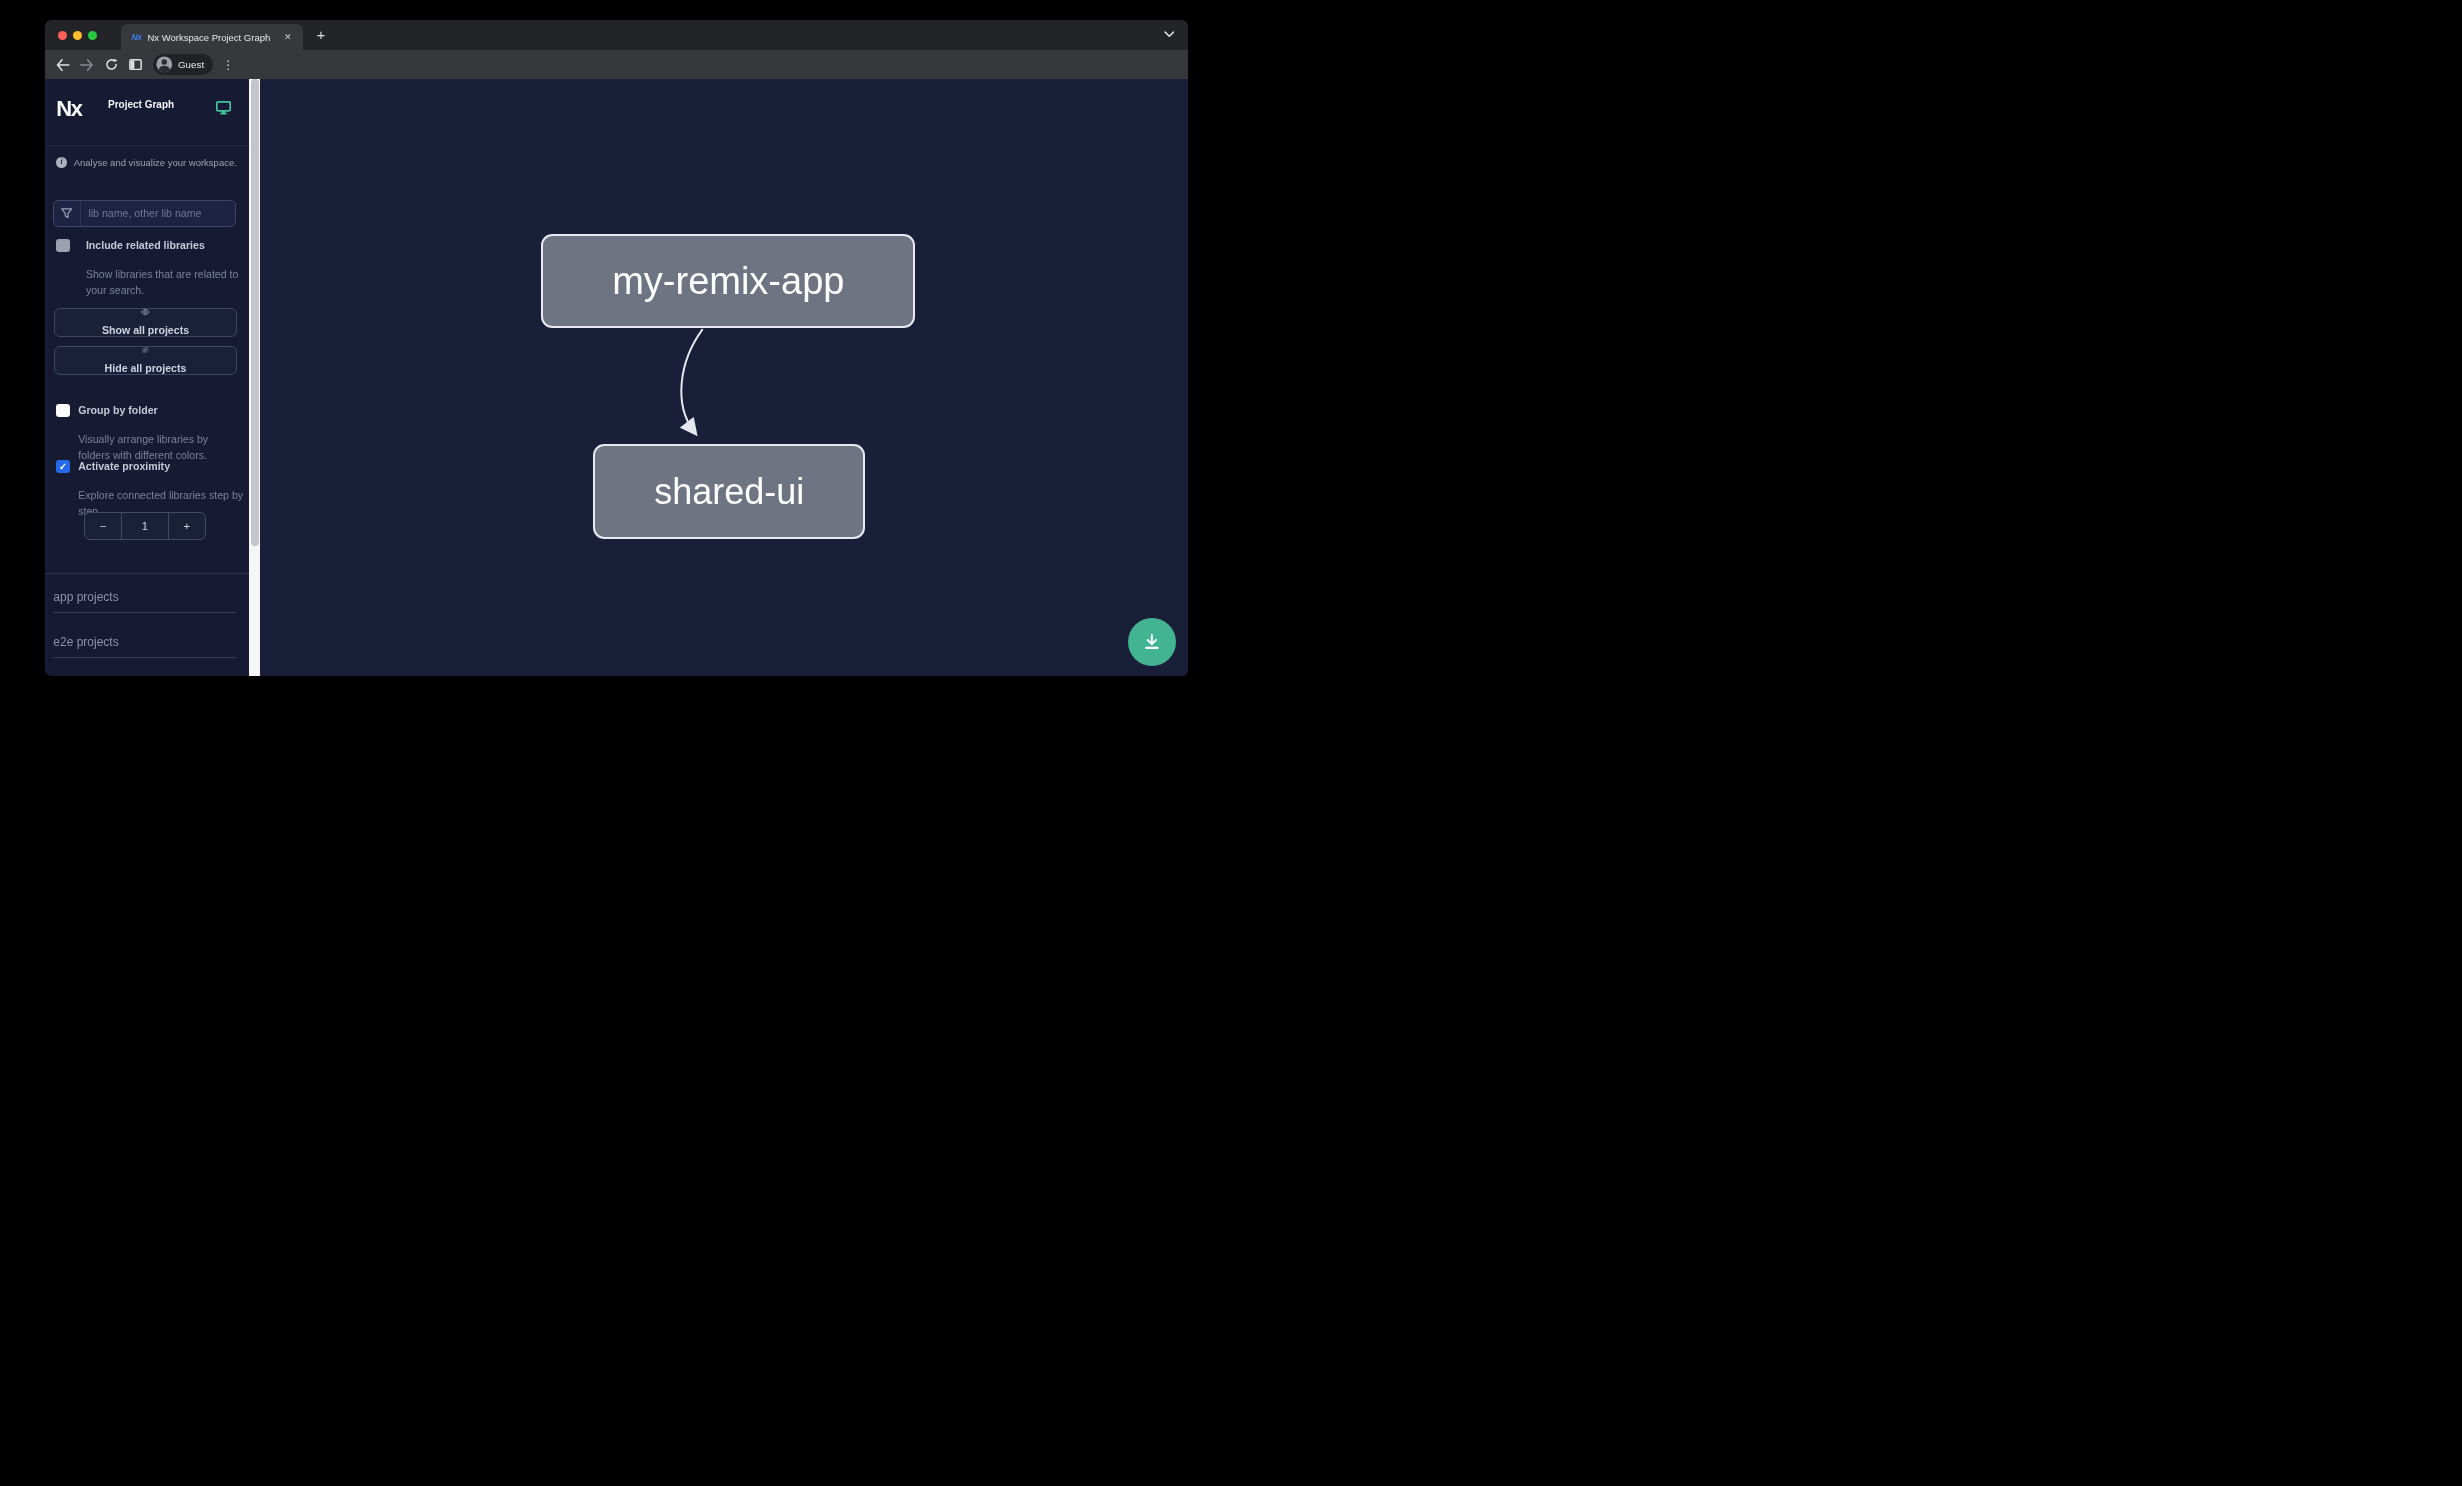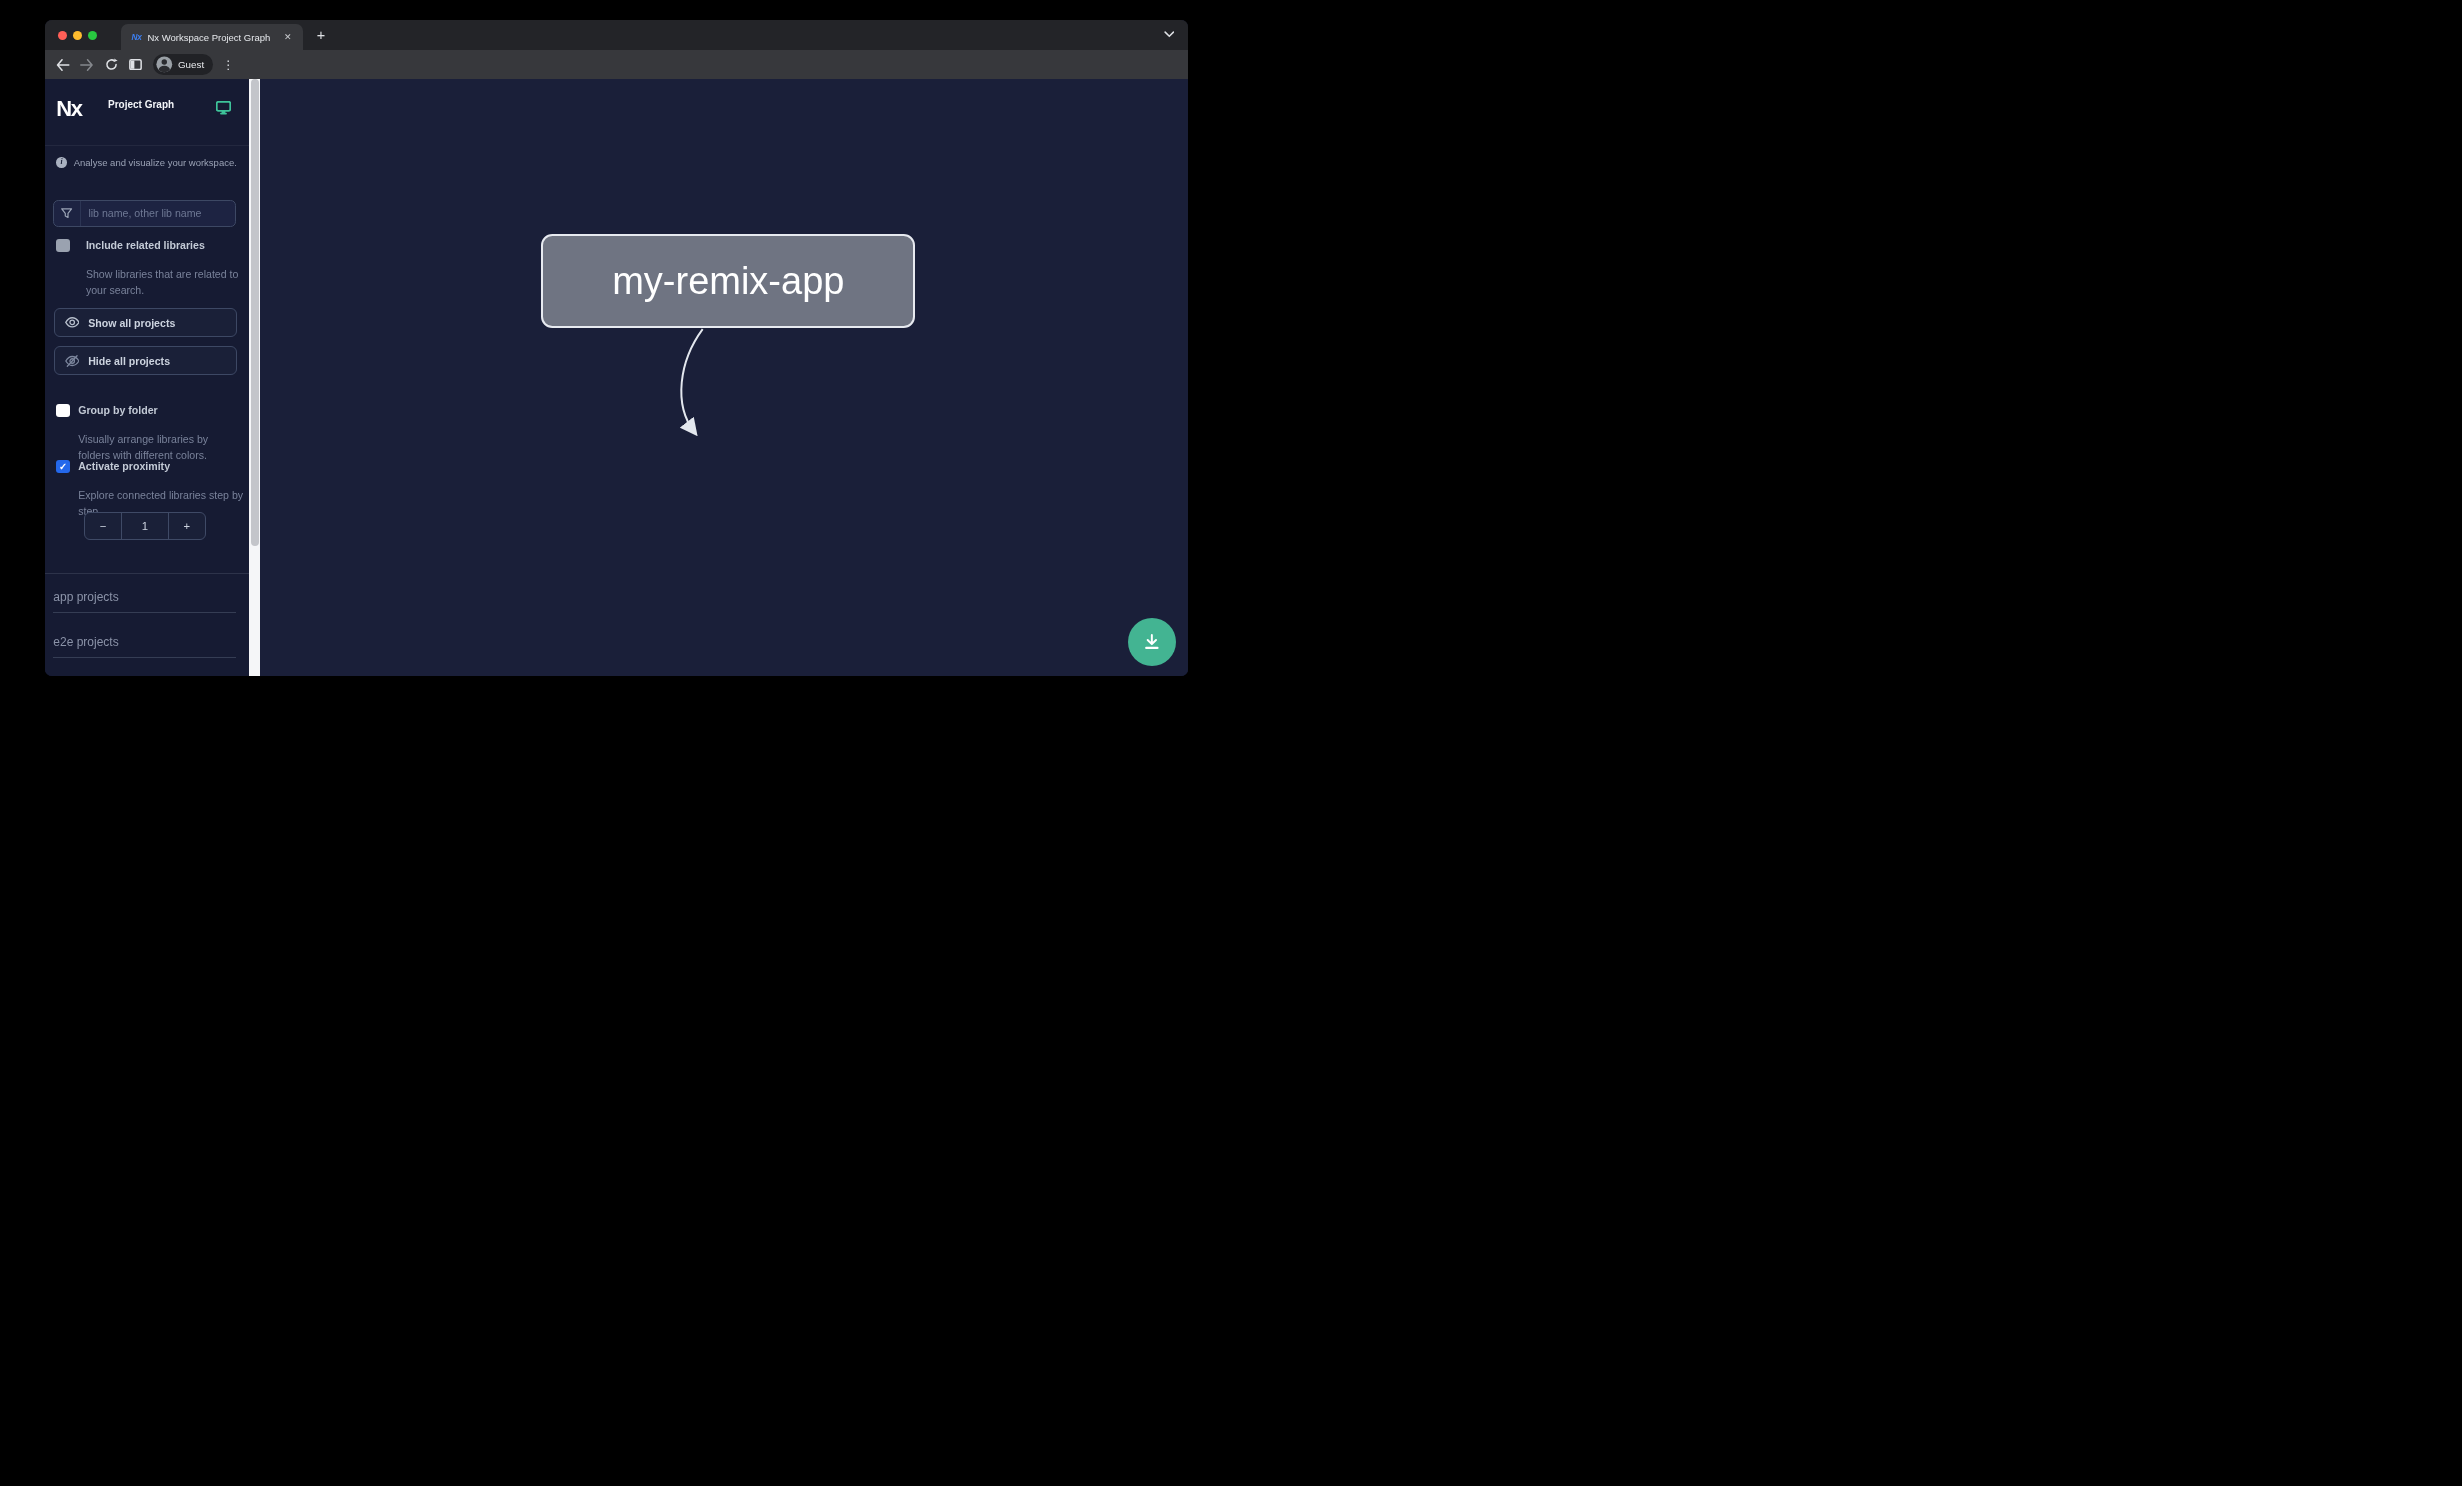--- a/index.html
+++ b/index.html
@@ -77,21 +77,21 @@
   .checkbox { width:13.6px; height:13.6px; border-radius:3px; flex:0 0 auto; margin-top:0.8px; }
   .checkbox.gray { background:#9aa2b0; }
   .checkbox.white { background:#ffffff; }
   .checkbox.blue { background:#2468eb; color:#fff; font-size:9.8px; font-weight:700;
                    text-align:center; line-height:13.6px; }
   .chk-label { font-size:10.6px; font-weight:700; color:#c3cad6; line-height:14.4px; }
   .chk-desc  { font-size:10.6px; color:#79829a; line-height:16px; margin-top:14px; width:157px; }
 
   .sb-btn { position:absolute; left:9px; width:183px; height:29px; background:#1a2038;
             border:0.8px solid #3d4864; border-radius:6px; display:flex; align-items:center;
-            gap:9px; padding:0 9.8px; color:#ccd3df; font-size:10.6px; font-weight:700; }
+            gap:9px; padding:0 9.8px; color:#ccd3df; font-size:10.6px; font-weight:700;flex-direction:column; }
 
   .counter { position:absolute; left:39px; top:433px; width:122px; height:28px;
              border:0.8px solid #3f4a66; border-radius:6px; background:#1a2038;
              display:flex; overflow:hidden; }
   .counter > div { display:flex; align-items:center; justify-content:center;
                    color:#ccd3df; font-size:11.3px; }
   .counter .dec { flex:1; border-right:0.8px solid #3f4a66; }
   .counter .val { flex:1.25; border-right:0.8px solid #3f4a66; font-size:11.3px; }
   .counter .inc { flex:1; }
 
@@ -259,20 +259,21 @@
       <svg class="edge-svg" viewBox="0 0 1226 788">
         <defs>
           <marker id="arrow" viewBox="0 0 10 10" refX="7" refY="5" markerWidth="9" markerHeight="9" orient="auto-start-reverse">
             <path d="M0 0 L10 5 L0 10 Z" fill="#e3e7ee"></path>
           </marker>
         </defs>
         <path d="M585 330 C554 372, 546 430, 574 466" stroke="#e3e7ee" stroke-width="2.6" fill="none" marker-end="url(#arrow)"></path>
       </svg>
 
       <div class="node node1">my-remix-app</div>
+      <div class="node node2">shared-ui</div>
 
       <div class="fab">
         <svg width="19.7" height="19.7" viewBox="0 0 26 26">
           <path d="M13 4 V15 M7.5 10.5 L13 16 L18.5 10.5" stroke="#ffffff" stroke-width="2.6" fill="none" stroke-linecap="round" stroke-linejoin="round"></path>
           <path d="M5.5 21 H20.5" stroke="#ffffff" stroke-width="2.8" stroke-linecap="round"></path>
         </svg>
       </div>
     </div>
 
   </div>

